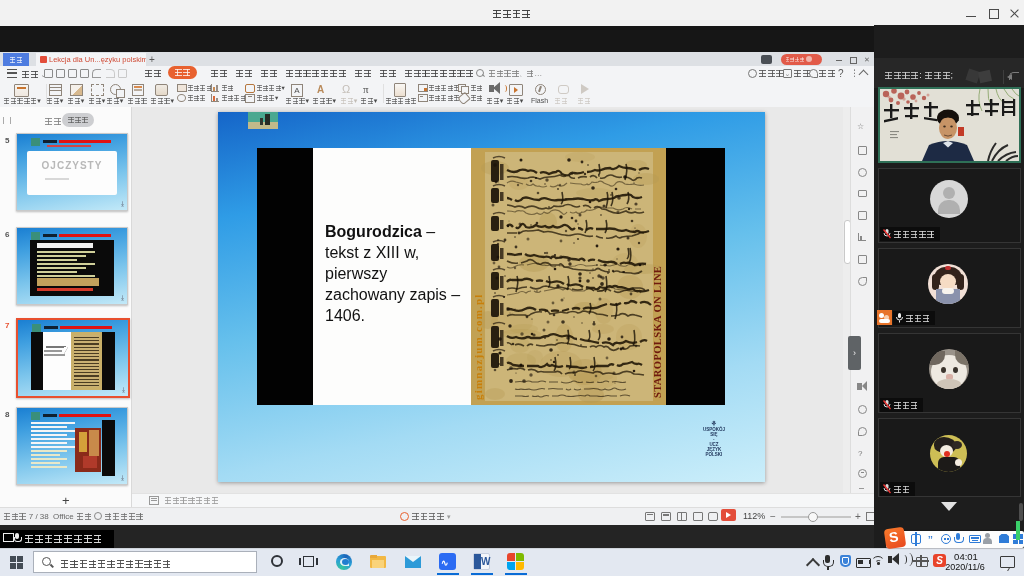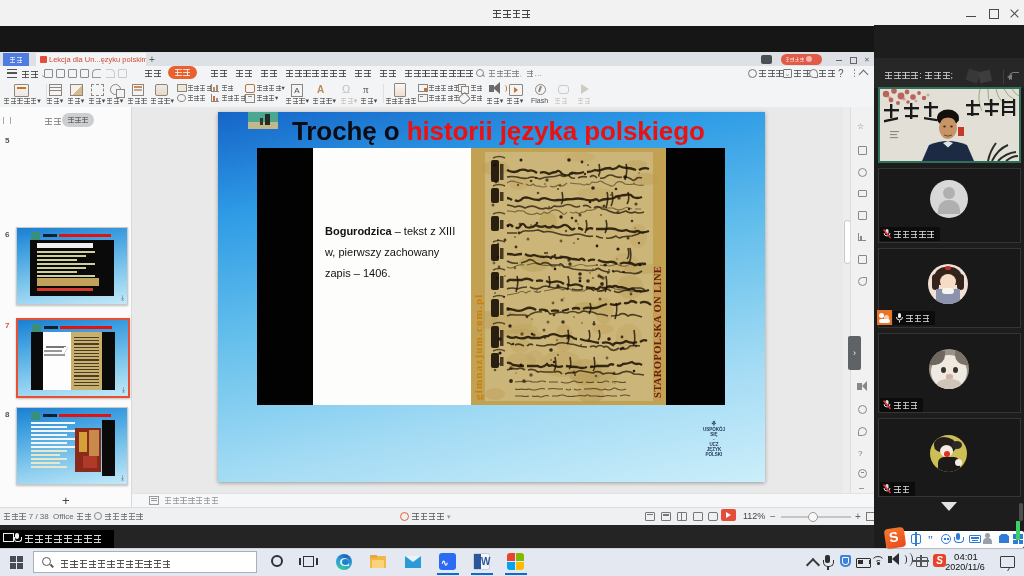--- a/index.html
+++ b/index.html
@@ -163,20 +163,30 @@
 <div class="a" style="left:558px;top:85px;width:9px;height:7px;border:1px solid #cfcac4;border-radius:3px"></div>
 <div class="lb" style="left:554px;top:97px;color:#c9c4be"><i class="z"></i><i class="z"></i></div>
 <div class="a" style="left:581px;top:84px;width:0;height:0;border-top:5px solid transparent;border-bottom:5px solid transparent;border-left:8px solid #cfcac4"></div>
 <div class="lb" style="left:577px;top:97px;color:#c9c4be"><i class="z"></i><i class="z"></i></div>
 
 <div class="a" style="left:0;top:107px;width:131px;height:400px;background:#fbfbfb;border-right:1px solid #d9d9d9"></div>
 <div class="a" style="left:3px;top:117px;width:6px;height:7px;border-left:1px solid #aaa;border-right:1px solid #aaa"></div>
 <div class="a" style="left:44px;top:116px;font-size:9px;color:#777"><i class="z"></i><i class="z"></i></div>
 <div class="a" style="left:62px;top:113px;width:32px;height:14px;background:#cdced1;border-radius:7px;color:#555;font-size:7px;text-align:center;line-height:14px"><i class="z"></i><i class="z"></i><i class="z"></i></div>
 <div class="a" style="left:5px;top:136px;font-size:8px;color:#555;font-weight:bold">5</div>
+<div class="a" style="left:16px;top:133px;width:110px;height:76px;border:1px solid #c9c9c9;background:linear-gradient(170deg,#1a7fd2 0%,#3f9fe0 25%,#7cc5ec 60%,#c2e9f8 100%);box-shadow:0 1px 2px rgba(0,0,0,.25)">
+<div style="position:absolute;left:14px;top:4px;width:9px;height:8px;background:#3a8f7a"></div>
+<div style="position:absolute;left:26px;top:6px;width:14px;height:3px;background:#102030"></div>
+<div style="position:absolute;left:42px;top:6px;width:52px;height:3px;background:#e01212"></div>
+<div style="position:absolute;left:30px;top:11px;width:44px;height:2px;background:#d24545"></div>
+<div style="position:absolute;left:10px;top:17px;width:90px;height:44px;background:#fdfdfd;border-radius:2px"></div>
+<div style="position:absolute;left:10px;top:26px;width:90px;text-align:center;font-weight:bold;font-size:10px;color:#b8b8b8;letter-spacing:1px">OJCZYSTY</div>
+<div style="position:absolute;left:28px;top:44px;width:24px;height:2px;background:#d8d8d8"></div>
+<div style="position:absolute;right:3px;bottom:2px;font-size:7px;color:#556">⤓</div>
+</div>
 <div class="a" style="left:5px;top:230px;font-size:8px;color:#555;font-weight:bold">6</div>
 <div class="a" style="left:16px;top:227px;width:110px;height:76px;border:1px solid #c9c9c9;background:linear-gradient(170deg,#1a7fd2 0%,#3f9fe0 25%,#7cc5ec 60%,#c2e9f8 100%);box-shadow:0 1px 2px rgba(0,0,0,.25)">
 <div style="position:absolute;left:14px;top:4px;width:9px;height:8px;background:#3a8f7a"></div>
 <div style="position:absolute;left:26px;top:6px;width:14px;height:3px;background:#102030"></div>
 <div style="position:absolute;left:42px;top:6px;width:52px;height:3px;background:#e01212"></div>
 <div style="position:absolute;left:13px;top:12px;width:84px;height:56px;background:#0a0a0a"></div>
 <div style="position:absolute;left:20px;top:15px;width:56px;height:5px;background:#f0f0f0"></div>
 <div style="position:absolute;left:20px;top:23px;width:58px;height:2px;background:#cfcf9a"></div>
 <div style="position:absolute;left:20px;top:27px;width:49px;height:2px;background:#cfcf9a"></div>
 <div style="position:absolute;left:20px;top:31px;width:40px;height:2px;background:#cfcf9a"></div>
@@ -228,24 +238,23 @@
 <div style="position:absolute;right:3px;bottom:2px;font-size:7px;color:#556">⤓</div>
 </div>
 <div class="a" style="left:62px;top:493px;font-size:13px;color:#444">+</div>
 
 <div class="a" style="left:132px;top:107px;width:711px;height:386px;background:#e9e9e9"></div>
 <div class="a" style="left:218px;top:112px;width:547px;height:370px;background:linear-gradient(168deg,#1565c8 0%,#2f9ce6 22%,#66c0ec 48%,#a3dbf4 75%,#cbeefa 100%);box-shadow:0 1px 4px rgba(0,0,0,.35)"></div>
 <div class="a" style="left:248px;top:112px;width:30px;height:17px;background:linear-gradient(#4aa890 60%,#c2b98a 60%)">
       <div style="position:absolute;left:17px;top:2px;width:5px;height:11px;background:#262a24"></div>
       <div style="position:absolute;left:12px;top:6px;width:3px;height:7px;background:#323630"></div>
     </div>
-<div class="a" style="left:292px;top:116px;font-size:26px;font-weight:bold;letter-spacing:-0.1px;color:#0b0b14;white-space:nowrap">Trochę o <span style="color:#ec1111">historii języka polskiego</span></div>
 <div class="a" style="left:257px;top:148px;width:468px;height:257px;background:#020202"></div>
 <div class="a" style="left:313px;top:148px;width:158px;height:257px;background:#fdfdfc"></div>
-<div class="a" style="left:325px;top:221px;width:142px;font-size:11px;line-height:21px;color:#111"><b>Bogurodzica</b> – tekst z XIII w, pierwszy zachowany zapis – 1406.</div>
+<div class="a" style="left:325px;top:221px;width:142px;font-size:16px;line-height:21px;color:#111"><b>Bogurodzica</b> – tekst z XIII w, pierwszy zachowany zapis – 1406.</div>
 <svg class="a" style="left:471px;top:148px" width="195" height="257" viewBox="0 0 195 257">
       <rect width="195" height="257" fill="#c2a153"></rect>
       <rect x="14" y="4" width="168" height="249" fill="#ccb578"></rect>
       <ellipse cx="124" cy="45" rx="19" ry="5" fill="#b69a55" opacity="0.23"></ellipse>
       <ellipse cx="114" cy="224" rx="17" ry="13" fill="#b69a55" opacity="0.41"></ellipse>
       <ellipse cx="124" cy="230" rx="22" ry="12" fill="#b69a55" opacity="0.24"></ellipse>
       <ellipse cx="63" cy="115" rx="15" ry="9" fill="#b69a55" opacity="0.42"></ellipse>
       <ellipse cx="120" cy="229" rx="22" ry="4" fill="#b69a55" opacity="0.27"></ellipse>
       <ellipse cx="175" cy="31" rx="13" ry="6" fill="#b69a55" opacity="0.37"></ellipse>
       <ellipse cx="90" cy="216" rx="21" ry="13" fill="#b69a55" opacity="0.28"></ellipse>

